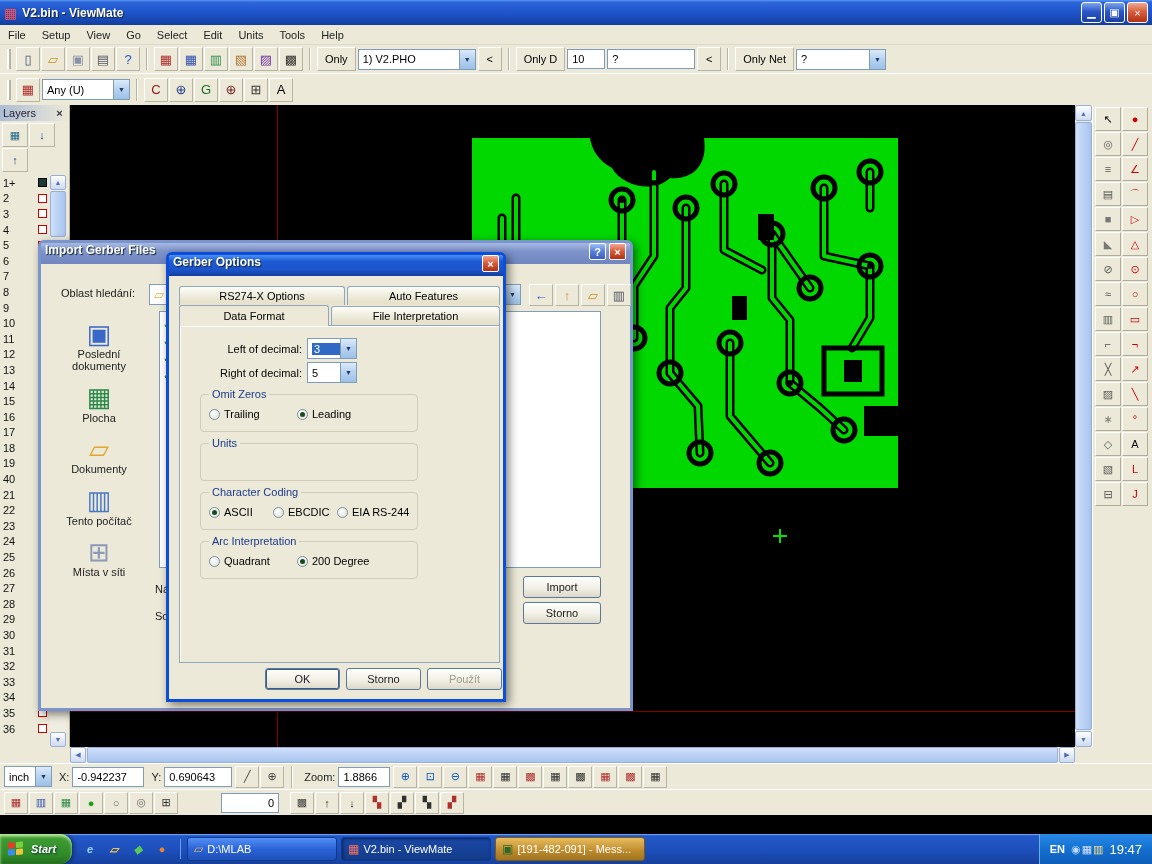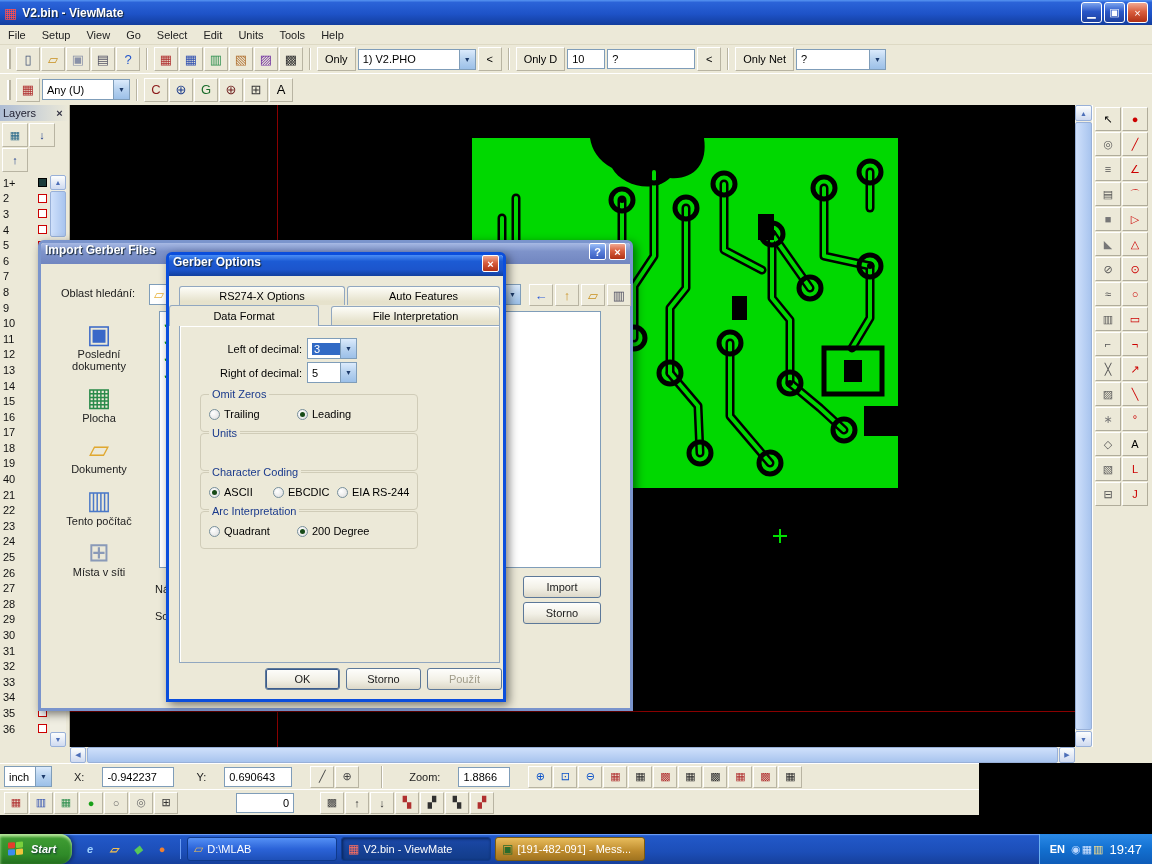--- a/index.html
+++ b/index.html
@@ -70,21 +70,21 @@
   .hscroll{position:absolute;left:70px;top:747px;width:1005px;height:16px;background:#f0eee2;display:flex}
   .hscroll .sb-btn{width:16px;height:100%}
   .h-thumb{flex:1;margin:0 1px;background:linear-gradient(180deg,#cfe0fb,#a8c4ee);border:1px solid #98b0d8;border-radius:2px}
   .corner{position:absolute;background:#ece9d8}
   .palette{position:absolute;left:1092px;top:105px;width:60px;height:642px;background:#ece9d8;border-left:1px solid #fff;
     padding:2px;display:flex;flex-wrap:wrap;gap:1px;align-content:flex-start}
   .pbtn{width:26px;height:24px;border:1px solid;border-color:#fff #b0ac9a #b0ac9a #fff;background:#ece9d8;
     display:flex;align-items:center;justify-content:center;font-size:13px}
 
   
-  .hbar{position:absolute;left:0;width:979px;height:26px;background:#ece9d8;display:flex;align-items:center;gap:18px;padding:0 4px;border-top:1px solid #fff}
+  .hbar{position:absolute;left:0;width:1152px;height:26px;background:#ece9d8;display:flex;align-items:center;gap:3px;padding:0 4px;border-top:1px solid #fff}
   #status1{top:763px}
   #status2{top:789px}
   .slbl{margin-left:4px;color:#222}
   .sbtn{min-width:24px;height:22px;border:1px solid;border-color:#fff #b8b4a2 #b8b4a2 #fff;background:#ece9d8;
     display:inline-flex;align-items:center;justify-content:center}
   .blackstrip{position:absolute;left:0;top:815px;width:1152px;height:19px;background:#000}
 
   
   .taskbar{position:absolute;left:0;top:834px;width:1152px;height:30px;display:flex;align-items:center;
     background:linear-gradient(180deg,#3a77e8 0%,#2258c8 8%,#1c4eb8 60%,#16409c 100%);box-shadow:inset 0 1px 0 #6a9cf4}
@@ -128,21 +128,21 @@
   #gerber-dialog{left:166px;top:252px;width:340px;height:450px;z-index:30}
   .gtab{position:absolute;height:19px;display:flex;align-items:center;justify-content:center;
     background:linear-gradient(180deg,#fdfdf8,#e6e2cc 80%);border:1px solid #91a7c0;border-bottom:none;border-radius:3px 3px 0 0;z-index:2}
   .gtab.active{height:21px;background:#ece9d8;z-index:4}
   .tabpanel{position:absolute;left:10px;top:70px;width:321px;height:338px;background:#ece9d8;
     border:1px solid #91a7c0;box-shadow:inset 1px 1px 0 #fff;z-index:3}
   .decrow{position:absolute;left:10px;display:flex;align-items:center}
   .dlbl{width:112px;text-align:right;margin-right:5px}
   .combo.sel .selval{flex:1;background:#316ac5;color:#fff;padding-left:2px}
   #groups{position:absolute;left:20px;top:68px;width:218px}
-  .groupbox{position:relative;height:38px;margin-bottom:1px;border:1px solid #d0ccb8;border-radius:4px}
+  .groupbox{position:relative;height:38px;margin-bottom:11px;border:1px solid #d0ccb8;border-radius:4px}
   .glegend{position:absolute;left:8px;top:-7px;background:#ece9d8;padding:0 3px;color:#1a3a8c}
   .gopts{display:flex;align-items:center;padding:13px 0 0 8px}
   .gopt{display:flex;align-items:center;width:88px}
   .gopt.n3{width:64px}
   .gopt.n3:nth-child(3){width:auto}
   .radio{width:11px;height:11px;border-radius:50%;border:1px solid #78909c;background:radial-gradient(circle at 35% 35%,#fff,#dcdcdc);margin-right:4px;position:relative;flex:none}
   .radio.sel::after{content:"";position:absolute;left:2px;top:2px;width:5px;height:5px;border-radius:50%;background:#174a17}
   .gtxt{white-space:nowrap}
 
   
@@ -871,21 +871,21 @@
 
   <div class="xpwin active" id="gerber-dialog">
     <div class="xptitle">
       <span class="xpt">Gerber Options</span>
       <span class="xbtn close">
           <span>×</span>
         </span>
     </div>
     <div class="gtab" style="left:10px;top:31px;width:166px">RS274-X Options</div>
     <div class="gtab" style="left:178px;top:31px;width:153px">Auto Features</div>
-    <div class="gtab active" style="left:0;top:50px;width:150px">Data Format</div>
+    <div class="gtab active" style="left:10px;top:50px;width:150px">Data Format</div>
     <div class="gtab" style="left:162px;top:51px;width:169px">File Interpretation</div>
     <div class="tabpanel">
       <div class="decrow" style="top:12px">
         <span class="dlbl">Left of decimal:</span>
         <div class="combo sel" style="width:50px">
           <span class="selval">3</span>
           <span class="dd">▼</span>
         </div>
       </div>
       <div class="decrow" style="top:36px">

